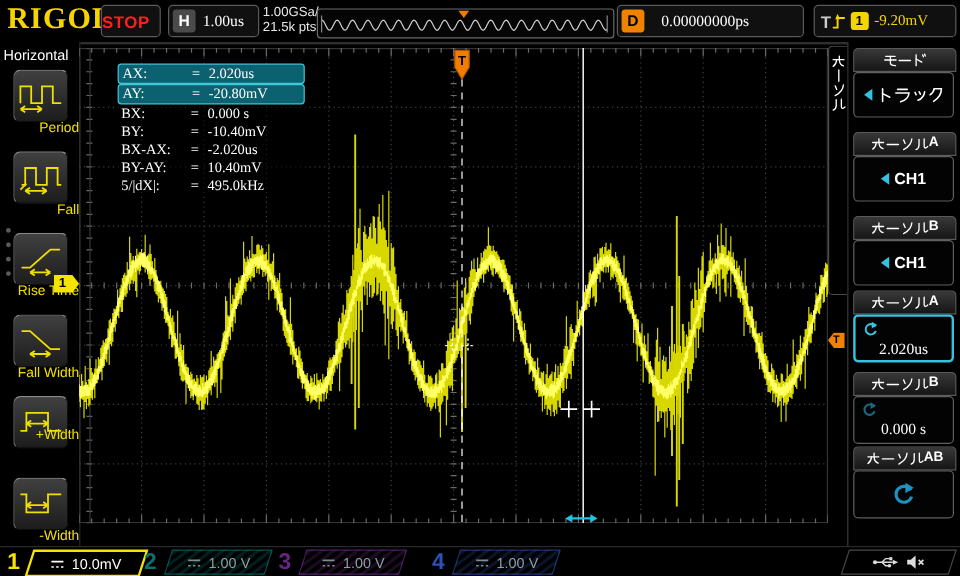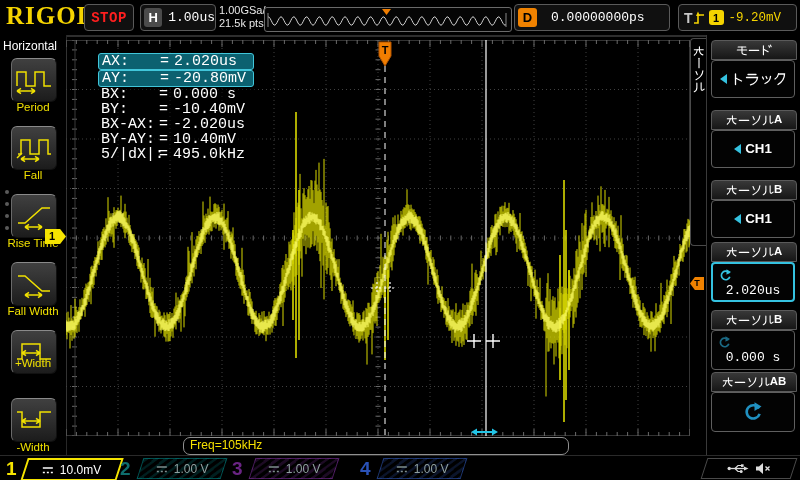--- a/index.html
+++ b/index.html
@@ -1,25 +1,25 @@
 <!DOCTYPE html>
 <html><head>
 <meta charset="utf-8">
 <style>
   html,body{margin:0;padding:0;background:#222;}
   #screen{position:relative;width:800px;height:480px;background:#000;overflow:hidden;
           font-family:"Liberation Sans",sans-serif;-webkit-font-smoothing:antialiased;}
   .abs{position:absolute;}
-  .mono{font-family:Liberation Mono, monospace;}
+  .mono{font-family:Liberation Serif, serif;}
 
   
   #topbar{left:0;top:0;width:800px;height:35px;background:#000;border-bottom:2px solid #2e2e2e;}
   #logo{left:6px;top:2px;font-family:"Liberation Serif",serif;font-weight:bold;font-size:25px;color:#f5d400;letter-spacing:1px;}
   .tb-box{background:#101010;border:1px solid #5a5a5a;border-radius:4px;display:flex;align-items:center;}
-  #stop-btn{left:84px;top:4px;width:48px;height:25px;justify-content:center;font-family:Liberation Mono, monospace;}
+  #stop-btn{left:84px;top:4px;width:48px;height:25px;justify-content:flex-start;}
   #stop-btn span{color:#ff1f1f;font-weight:bold;font-size:14px;letter-spacing:0.5px;}
   #h-block{left:140px;top:4px;width:74px;height:25px;}
   .chip{display:inline-flex;align-items:center;justify-content:center;border-radius:3px;font-weight:bold;}
   #h-chip{width:19px;height:19px;margin-left:3px;background:#4b4b4b;color:#fff;font-size:13px;}
   #h-val{color:#fff;font-size:13px;margin-left:6px;}
   #rate-block{left:219px;top:4px;color:#e8e8e8;font-size:11px;line-height:13px;}
   #preview{left:264px;top:7px;width:246px;height:23px;background:#050505;border:1px solid #6a6a6a;border-radius:3px;}
   #d-block{left:514px;top:4px;width:154px;height:25px;}
   #d-chip{width:19px;height:19px;margin-left:3px;background:#f08200;color:#000;font-size:13px;}
   #d-val{color:#fff;font-size:13px;margin-left:14px;}
@@ -27,28 +27,28 @@
   #t-letter{color:#c8c8c8;font-weight:bold;font-size:14px;margin-left:5px;}
   #t-chip{width:15px;height:15px;margin-left:4px;background:#f5d400;color:#000;font-size:11px;}
   #t-val{color:#f5d400;font-size:12.5px;margin-left:5px;}
 
   
   #lsidebar{left:0;top:35px;width:66px;height:420px;background:#000;border-right:1px solid #282828;}
   #lsidebar-title{left:3px;top:4px;color:#fff;font-size:12px;}
   .func-btn{position:absolute;left:11px;width:44px;height:42px;background:linear-gradient(#404040,#1c1c1c);
             border:1px solid #111;border-top:1px solid #8a8a8a;border-left:1px solid #6a6a6a;border-radius:6px;
             display:flex;align-items:center;justify-content:center;}
-  .func-label{position:absolute;left:0;width:66px;text-align:center;color:#f0e000;font-size:11.5px;}
+  .func-label{position:absolute;left:0;width:66px;text-align:right;color:#f0e000;font-size:11.5px;}
   .page-dot{position:absolute;left:5px;width:4px;height:4px;border-radius:50%;background:#5a5a5a;}
 
   
   #grid-wrap{left:66px;top:40px;width:624px;height:396px;}
   
   #readout{left:96px;top:52px;width:156px;background:rgba(0,0,0,0.55);padding:1px 2px;}
-  .ro-row{display:flex;height:15px;align-items:center;font-size:15px;color:#fff;padding:0 3px;}
+  .ro-row{display:flex;height:15px;align-items:center;font-size:12px;color:#fff;padding:0 3px;}
   .ro-row.hl{background:#0c6170;border:1px solid #41c6da;border-radius:3px;}
   .ro-name{width:58px;}
   .ro-eq{width:14px;}
   
   #freq-box{left:183px;top:437px;width:378px;height:16px;border:1px solid #909090;border-radius:7px;
             color:#f5e000;font-size:12px;line-height:15px;padding-left:6px;}
   
   #trig-level-tag{left:690px;top:277px;width:14px;height:13px;background:#f08200;
       clip-path:polygon(0 50%,35% 0,100% 0,100% 100%,35% 100%);
       color:#000;font-size:9px;font-weight:bold;text-align:center;line-height:13px;}
@@ -236,23 +236,20 @@
         <span class="ro-eq">=</span>
         <span class="ro-val">10.40mV</span>
       </div>
       <div class="ro-row">
         <span class="ro-name">5/|dX|:</span>
         <span class="ro-eq">=</span>
         <span class="ro-val">495.0kHz</span>
       </div>
     </div>
 
-  <div id="freq-box" class="abs">
-    <span>Freq=105kHz</span>
-  </div>
 
   <div id="trig-level-tag" class="abs">T</div>
   <div id="ch1-tag" class="abs">1</div>
 
   <div id="rmenu" class="abs">
       <div class="menu-hdr" style="top: 5px;">
         <span style="display: inline-flex; flex-direction: row; align-items: center;">
           <svg viewBox="0 0 14 14" width="12" height="12">
             <path d="M2.5 3.5 H11.5" fill="none" stroke="currentColor" stroke-width="1.3" stroke-linecap="round"></path>
             <path d="M1.5 7 H12.5" fill="none" stroke="currentColor" stroke-width="1.3" stroke-linecap="round"></path>

